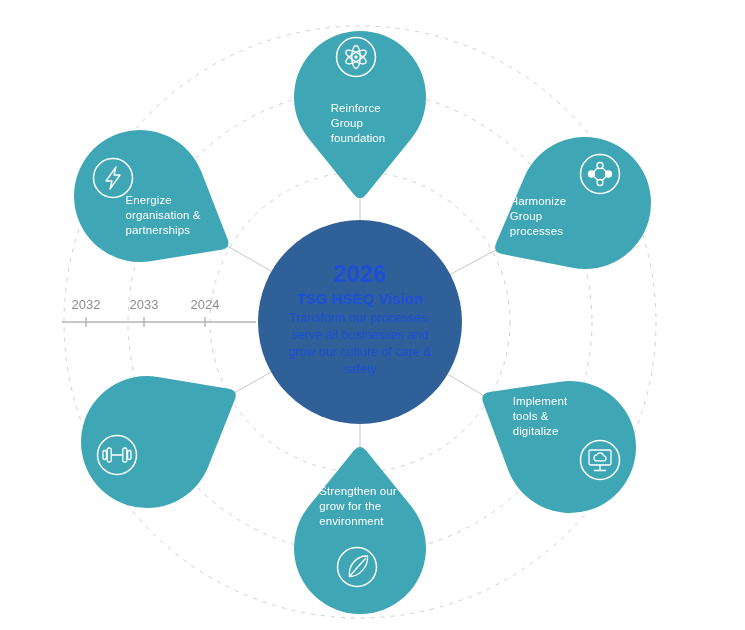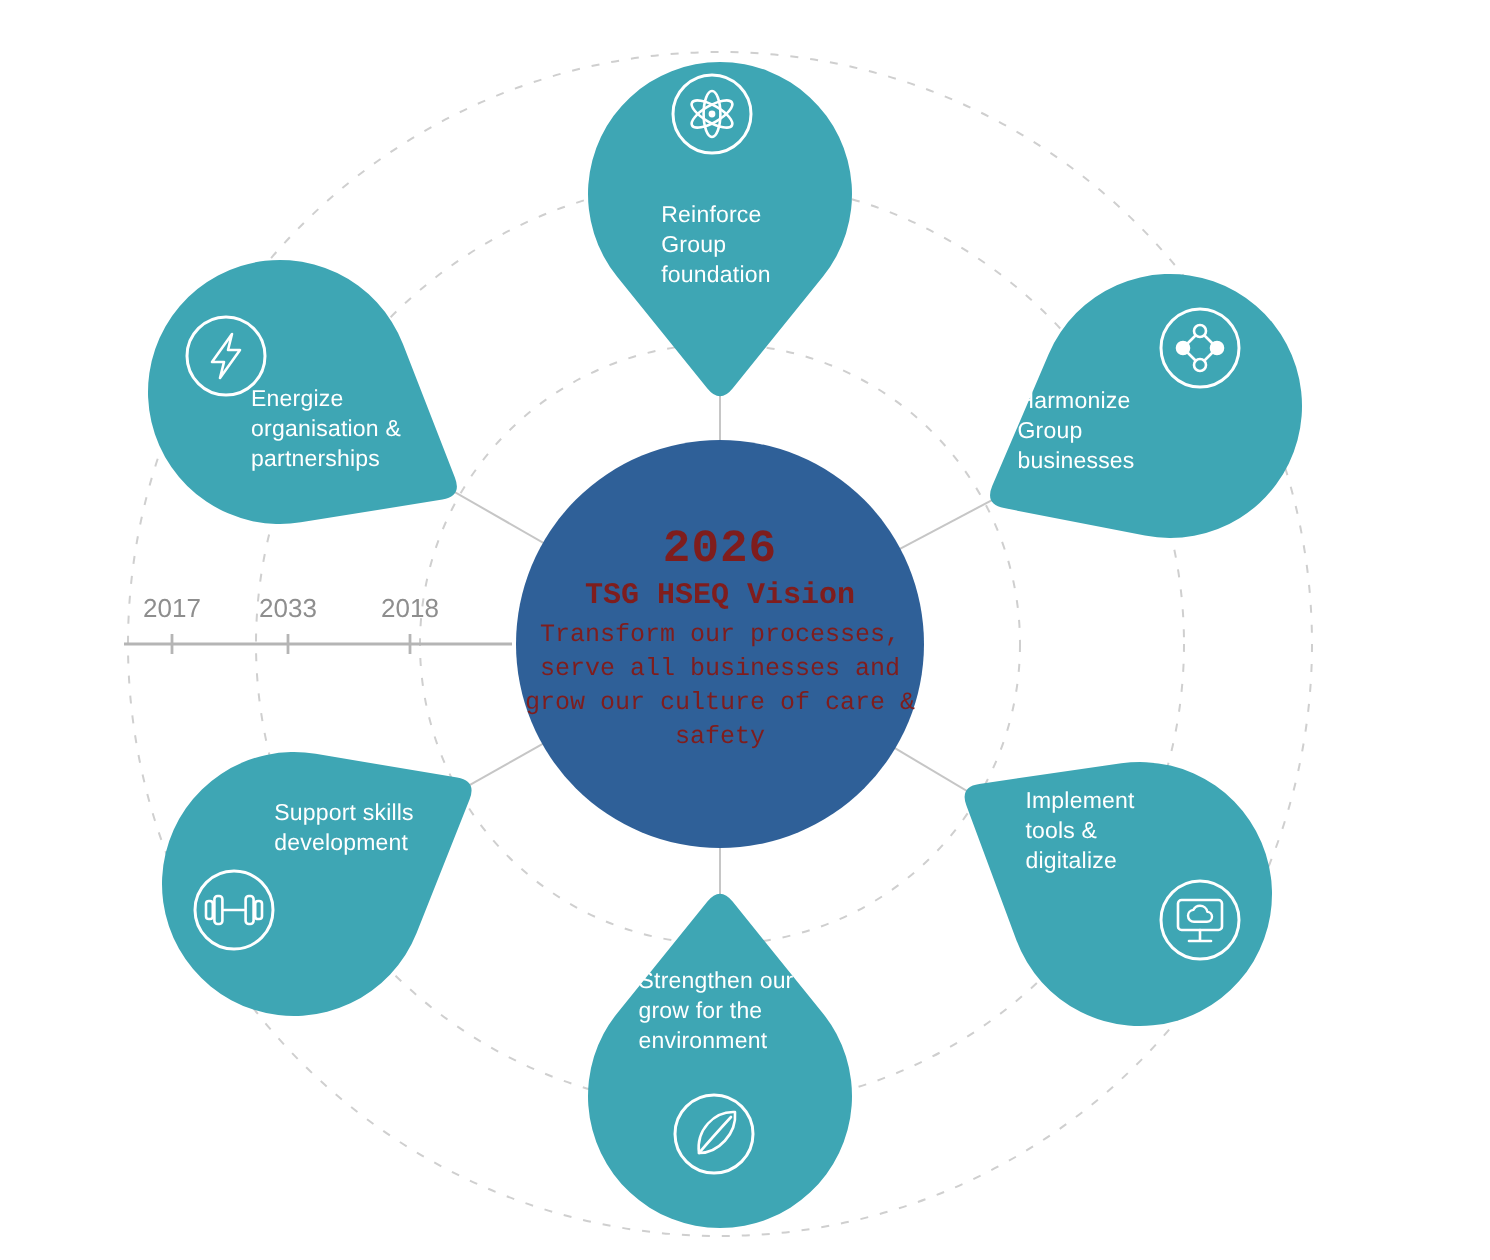--- a/index.html
+++ b/index.html
@@ -35,21 +35,21 @@
     position:absolute;transform:translate(-50%,-50%);
     color:#fff;font-size:11.5px;line-height:1.32;text-align:left;
     white-space:pre-line;letter-spacing:0.1px;
   }
   .year-label{
     position:absolute;transform:translate(-50%,-50%);
     color:var(--timeline);font-size:13px;
   }
   .center-text{
     position:absolute;left:360px;top:319px;transform:translate(-50%,-50%);
-    width:196px;text-align:center;color:#7f1d1d;font-family:Liberation Mono, monospace;
+    width:196px;text-align:center;color:#1d4ed8;
   }
   .center-text .year{font-size:23px;font-weight:bold;letter-spacing:0.5px;}
   .center-text .title{font-size:15px;font-weight:bold;margin-top:2px;}
   .center-text .desc{font-size:12.5px;line-height:1.35;margin-top:3px;white-space:pre-line;}
 </style>
 </head>
 <body>
 
 <div class="stage">
 
@@ -143,30 +143,28 @@
 serve all businesses and
 grow our culture of care &amp;
 safety</div>
   </div>
 
   <div class="petal-label" style="left:358px;top:124px">Reinforce
 Group
 foundation</div>
   <div class="petal-label" style="left:538px;top:217px">Harmonize
 Group
-businesses</div>
+processes</div>
   <div class="petal-label" style="left:540px;top:417px">Implement
 tools &amp;
 digitalize</div>
   <div class="petal-label" style="left:358px;top:507px">Strengthen our
 grow for the
 environment</div>
-  <div class="petal-label" style="left:172px;top:415px">Support skills
-development</div>
   <div class="petal-label" style="left:163px;top:216px">Energize
 organisation &amp;
 partnerships</div>
 
-  <div class="year-label" style="left:86px;top:304px">2017</div>
+  <div class="year-label" style="left:86px;top:304px">2032</div>
   <div class="year-label" style="left:144px;top:304px">2033</div>
-  <div class="year-label" style="left:205px;top:304px">2018</div>
+  <div class="year-label" style="left:205px;top:304px">2024</div>
 
 </div>
 
 </body></html>

